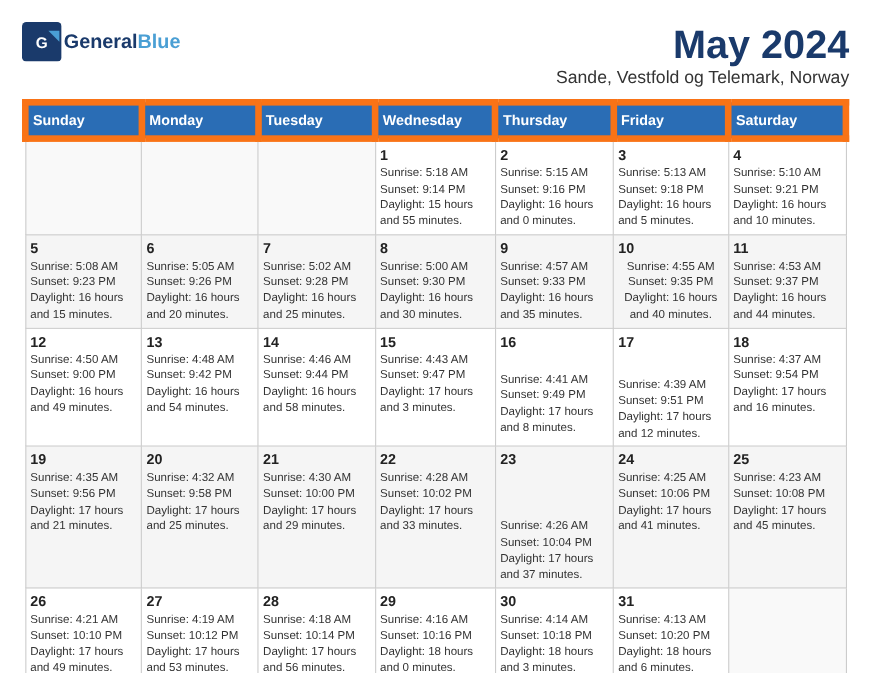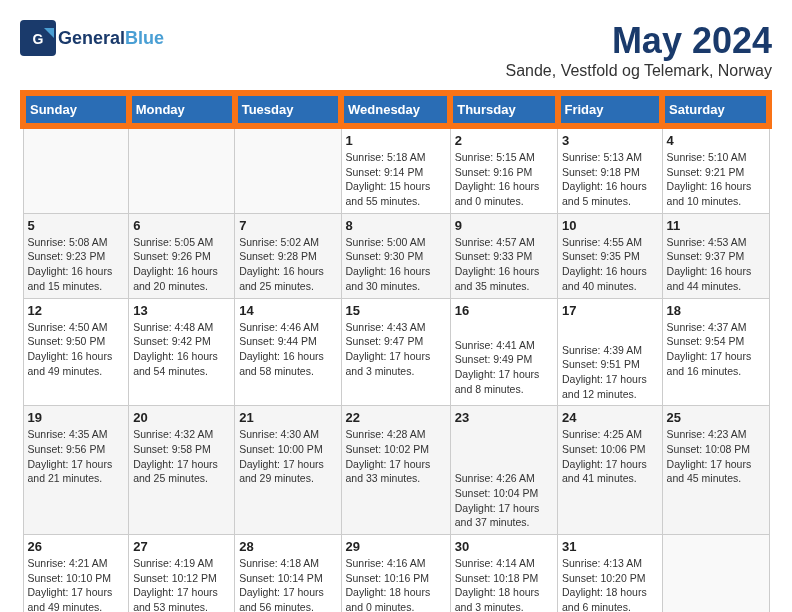--- a/index.html
+++ b/index.html
@@ -174,38 +174,38 @@
         </td>
         <td>
           <div class="day-num">9</div>
           <div class="day-info" style="white-space: pre-line;">Sunrise: 4:57 AM
 Sunset: 9:33 PM
 Daylight: 16 hours
 and 35 minutes.</div>
         </td>
         <td>
           <div class="day-num">10</div>
-          <div class="day-info" style="white-space: pre-line;">Sunrise: 4:55 AM
+          <div class="day-info" style="white-space: pre-line; text-align: center;">Sunrise: 4:55 AM
 Sunset: 9:35 PM
 Daylight: 16 hours
 and 40 minutes.</div>
         </td>
         <td>
           <div class="day-num">11</div>
           <div class="day-info" style="white-space: pre-line;">Sunrise: 4:53 AM
 Sunset: 9:37 PM
 Daylight: 16 hours
 and 44 minutes.</div>
         </td>
       </tr>
       <tr>
         <td>
           <div class="day-num">12</div>
           <div class="day-info" style="white-space: pre-line;">Sunrise: 4:50 AM
-Sunset: 9:50 PM
+Sunset: 9:00 PM
 Daylight: 16 hours
 and 49 minutes.</div>
         </td>
         <td>
           <div class="day-num">13</div>
           <div class="day-info" style="white-space: pre-line;">Sunrise: 4:48 AM
 Sunset: 9:42 PM
 Daylight: 16 hours
 and 54 minutes.</div>
         </td>

